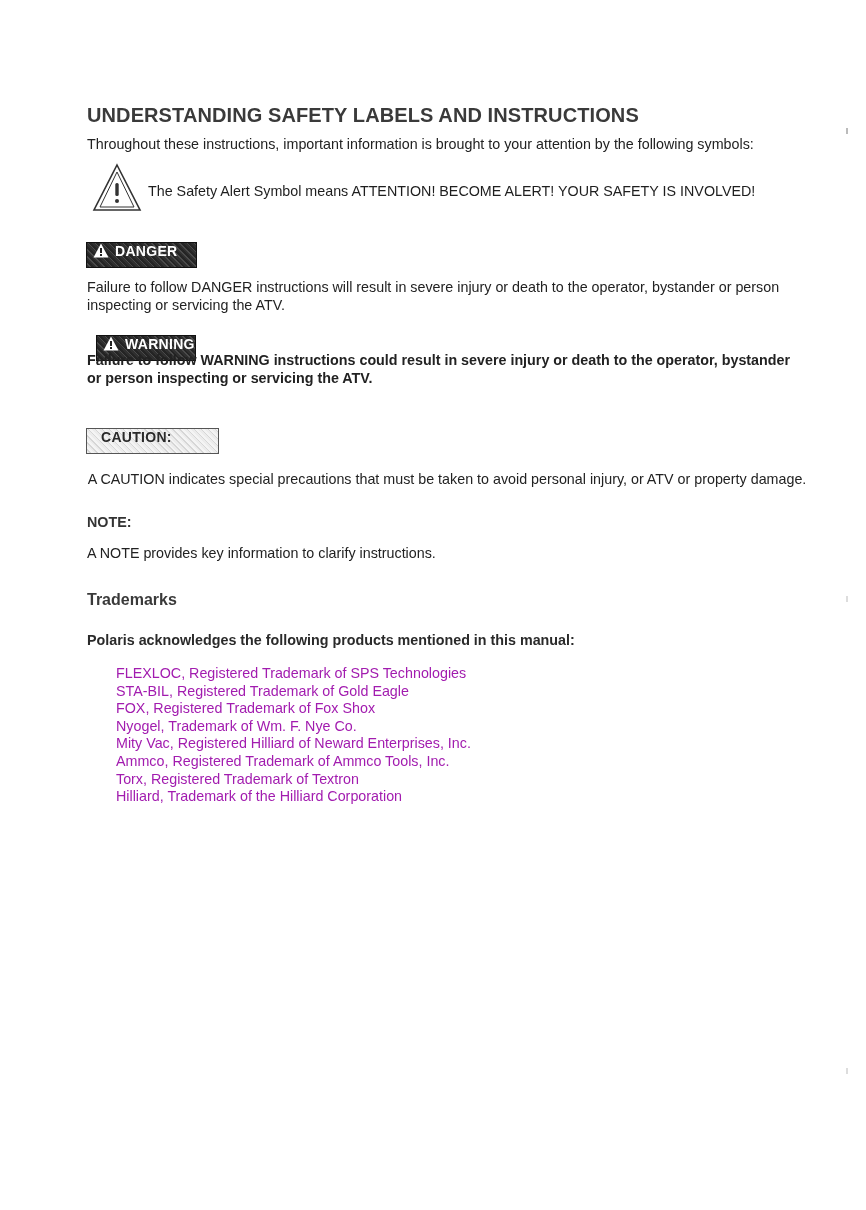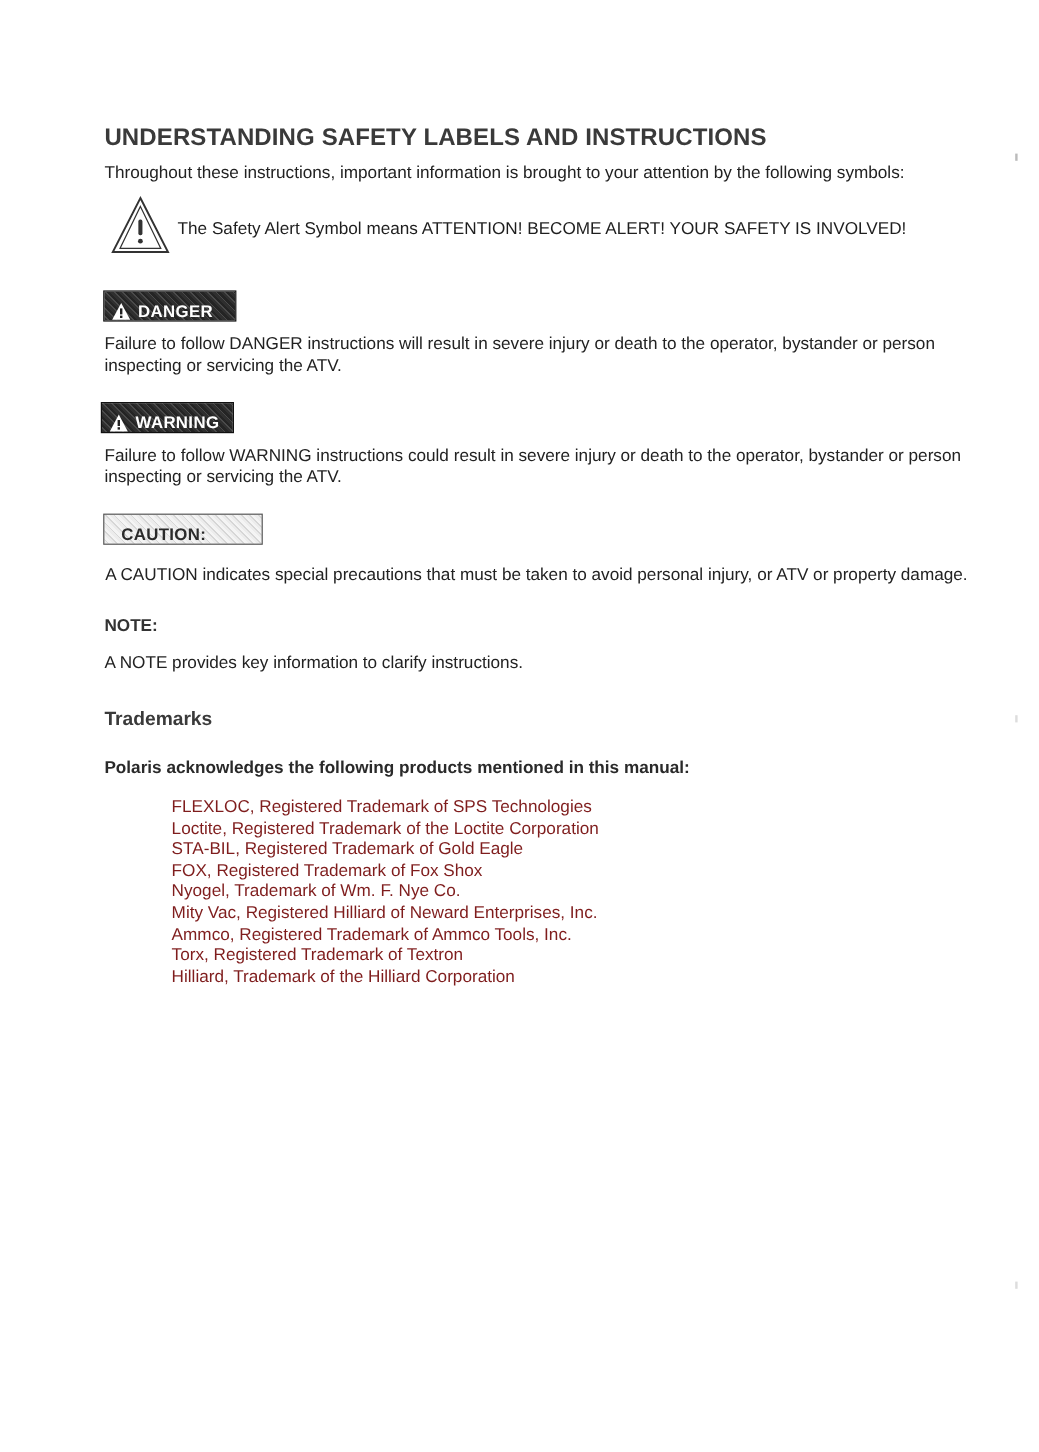--- a/index.html
+++ b/index.html
@@ -12,40 +12,40 @@
       left: 87px; top: 104px; font-size: 20px; font-weight: bold; color: #3a3a3a;
       letter-spacing: 0.1px; white-space: nowrap;
     }
     .para { font-size: 14.3px; line-height: 18px; color: #222; }
     .intro { left: 87px; top: 135px; white-space: nowrap; }
     .alert-row { left: 92px; top: 163px; width: 720px; height: 50px; }
     .alert-tri { position: absolute; left: 0; top: 0; width: 50px; height: 50px; }
     .alert-text { position: absolute; left: 56px; top: 20px; white-space: nowrap; font-size: 14.3px; }
     .label-box {
       position: absolute; height: 26px; box-sizing: border-box;
-      display: flex; align-items: flex-end; font-weight: bold; font-size: 14px;
+      display: flex; align-items: flex-start; font-weight: bold; font-size: 14px;
       letter-spacing: 0.3px;
     }
     .label-dark {
       background: repeating-linear-gradient(45deg, #2f2f2f 0 2px, #4a4a4a 2px 3px, #242424 3px 5px);
       color: #ffffff; border: 1px solid #111;
       padding-left: 6px;
     }
     .label-light {
       background: repeating-linear-gradient(45deg, #ececec 0 2px, #d6d6d6 2px 3px, #f4f4f4 3px 5px);
       color: #2a2a2a; border: 1px solid #555;
       padding-left: 14px;
     }
     .label-tri { width: 16px; height: 15px; margin-right: 6px; }
     .block { left: 87px; width: 720px; }
     .note-title { left: 87px; top: 514px; font-size: 14.3px; font-weight: bold; color: #333; }
     .tm-title { left: 87px; top: 591px; font-size: 16px; font-weight: bold; color: #3a3a3a; }
     .tm-ack { left: 87px; top: 632px; font-size: 14.3px; font-weight: bold; color: #2a2a2a; white-space: nowrap; text-align: center; }
     .tm-list { left: 116px; top: 665px; list-style: none; margin: 0; padding: 0; }
-    .tm-list li { font-size: 14.3px; line-height: 17.6px; white-space: nowrap; color: #7f1d1d; margin-left: 27px; }
+    .tm-list li { font-size: 14.3px; line-height: 17.6px; white-space: nowrap; color: #a21caf; }
     .speck { position: absolute; width: 2px; height: 6px; background: #bbb; }
   </style>
 </head>
 <body>
 
 <div class="abs heading">UNDERSTANDING SAFETY LABELS AND INSTRUCTIONS</div>
 
 <div class="abs para intro">Throughout these instructions, important information is brought to your attention by the following symbols:</div>
 
 <div class="abs alert-row">
@@ -61,43 +61,42 @@
 <div class="label-box label-dark" style="left:86px; top:242px; width:111px;">
   <svg class="label-tri" viewBox="0 0 16 15">
     <polygon points="8,0.5 15.5,14.5 0.5,14.5" fill="#fff"></polygon>
     <rect x="7" y="5" width="2" height="5" fill="#222"></rect>
     <rect x="7" y="11" width="2" height="2" fill="#222"></rect>
   </svg>
   <span>DANGER</span>
 </div>
 <div class="abs para block" style="top:278px;">Failure to follow DANGER instructions will result in severe injury or death to the operator, bystander or person inspecting or servicing the ATV.</div>
 
-<div class="label-box label-dark" style="left:84px; top:335px; width:111px;">
+<div class="label-box label-dark" style="left:96px; top:335px; width:100px;">
   <svg class="label-tri" viewBox="0 0 16 15">
     <polygon points="8,0.5 15.5,14.5 0.5,14.5" fill="#fff"></polygon>
     <rect x="7" y="5" width="2" height="5" fill="#222"></rect>
     <rect x="7" y="11" width="2" height="2" fill="#222"></rect>
   </svg>
   <span>WARNING</span>
 </div>
-<div class="abs para block" style="top:371px;">Failure to follow WARNING instructions could result in severe injury or death to the operator, bystander or person inspecting or servicing the ATV.</div>
+<div class="abs para block" style="top:351px;font-weight:bold;">Failure to follow WARNING instructions could result in severe injury or death to the operator, bystander or person inspecting or servicing the ATV.</div>
 
 <div class="label-box label-light" style="left:86px; top:428px; width:133px;">
   <span>CAUTION:</span>
 </div>
 <div class="abs para block" style="top:470px;text-align:center;">A CAUTION indicates special precautions that must be taken to avoid personal injury, or ATV or property damage.</div>
 
 <div class="abs note-title">NOTE:</div>
 <div class="abs para block" style="top:544px;">A NOTE provides key information to clarify instructions.</div>
 
 <div class="abs tm-title">Trademarks</div>
 <div class="abs tm-ack">Polaris acknowledges the following products mentioned in this manual:</div>
 <ul class="abs tm-list">
   <li>FLEXLOC, Registered Trademark of SPS Technologies</li>
-  <li>Loctite, Registered Trademark of the Loctite Corporation</li>
   <li>STA-BIL, Registered Trademark of Gold Eagle</li>
   <li>FOX, Registered Trademark of Fox Shox</li>
   <li>Nyogel, Trademark of Wm. F. Nye Co.</li>
   <li>Mity Vac, Registered Hilliard of Neward Enterprises, Inc.</li>
   <li>Ammco, Registered Trademark of Ammco Tools, Inc.</li>
   <li>Torx, Registered Trademark of Textron</li>
   <li>Hilliard, Trademark of the Hilliard Corporation</li>
 </ul>
 
 <div class="speck" style="left:846px; top:128px;"></div>

